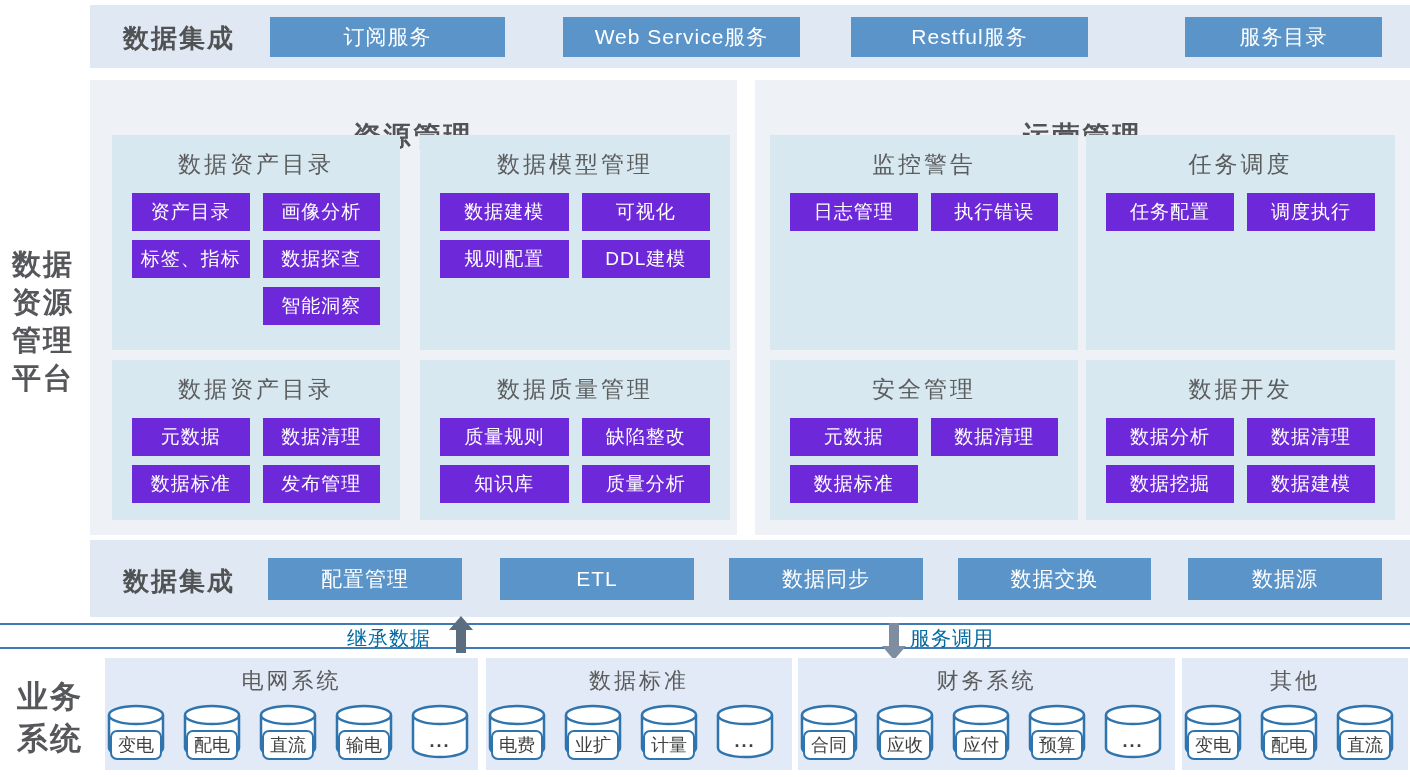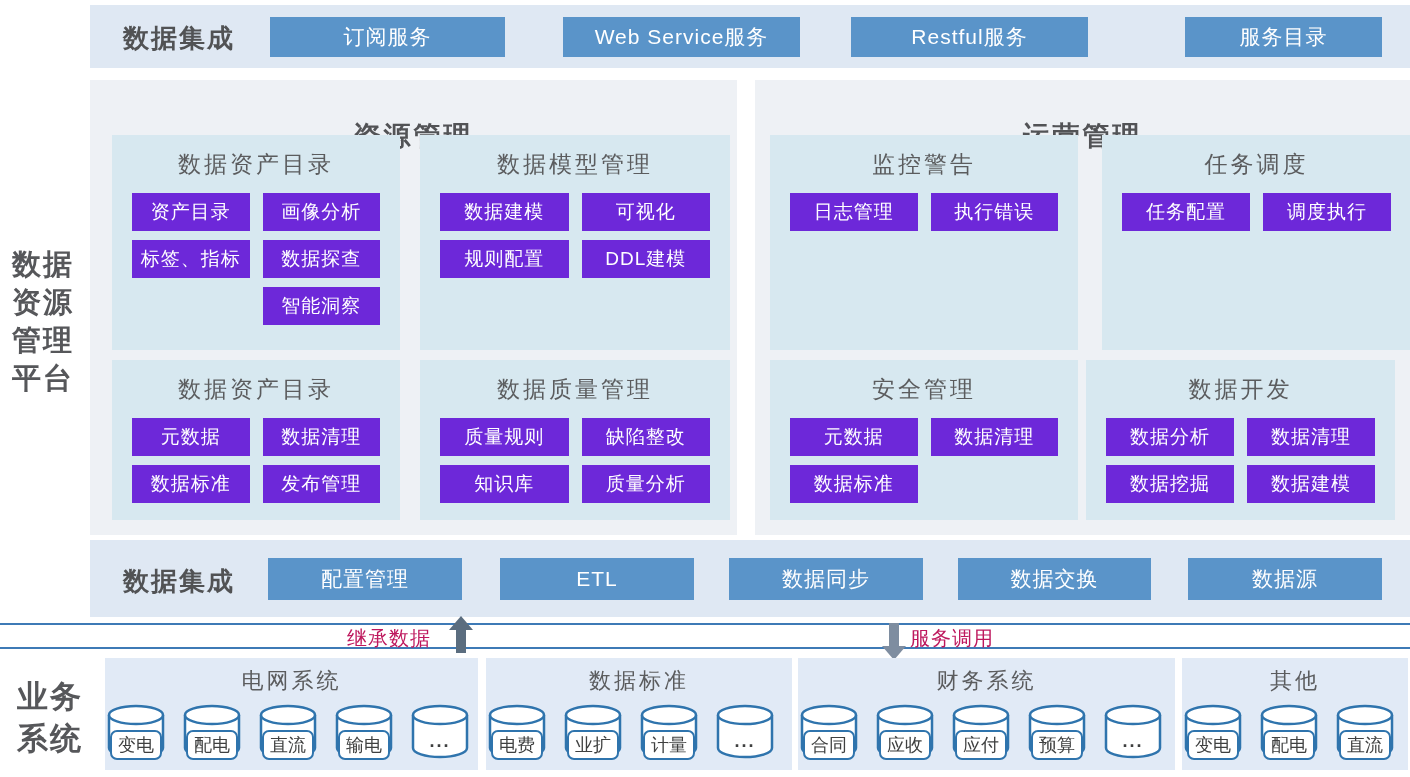--- a/index.html
+++ b/index.html
@@ -37,28 +37,28 @@
     align-items:center; justify-content:center; font-size:19px; letter-spacing:1px; }
   .col2 { grid-column:2; }
 
   
   #rs0 { left:22px;  top:55px;  width:288px; height:215px; }
   #rs1 { left:330px; top:55px;  width:310px; height:215px; }
   #rs2 { left:22px;  top:280px; width:288px; height:160px; }
   #rs3 { left:330px; top:280px; width:310px; height:160px; }
   
   #os0 { left:15px;  top:55px;  width:308px; height:215px; }
-  #os1 { left:331px; top:55px;  width:309px; height:215px;margin-left:16px; }
+  #os1 { left:331px; top:55px;  width:309px; height:215px; }
   #os2 { left:15px;  top:280px; width:308px; height:160px; }
   #os3 { left:331px; top:280px; width:309px; height:160px; }
 
   
   .band { position:absolute; left:0; top:623px; width:1410px; height:22px;
     border-top:2px solid #3e7ab6; border-bottom:2px solid #3e7ab6; background:#ffffff; }
-  .band-text { position:absolute; font-size:20px; color:#be185d; letter-spacing:1px; }
+  .band-text { position:absolute; font-size:20px; color:#0369a1; letter-spacing:1px; }
   #inherit-text { left:347px; top:625px; }
   #service-text { left:910px; top:625px; }
   .arrow { position:absolute; width:24px; }
   .arrow .stem { width:10px; height:23px; margin:0 auto; }
   .arrow .head { width:0; height:0; margin:0 auto;
     border-left:12px solid transparent; border-right:12px solid transparent; }
   #up-arrow { left:449px; top:616px; }
   #up-arrow .head { border-bottom:14px solid #5b6d7f; }
   #up-arrow .stem { background:#5b6d7f; }
   #down-arrow { left:882px; top:623px; }

